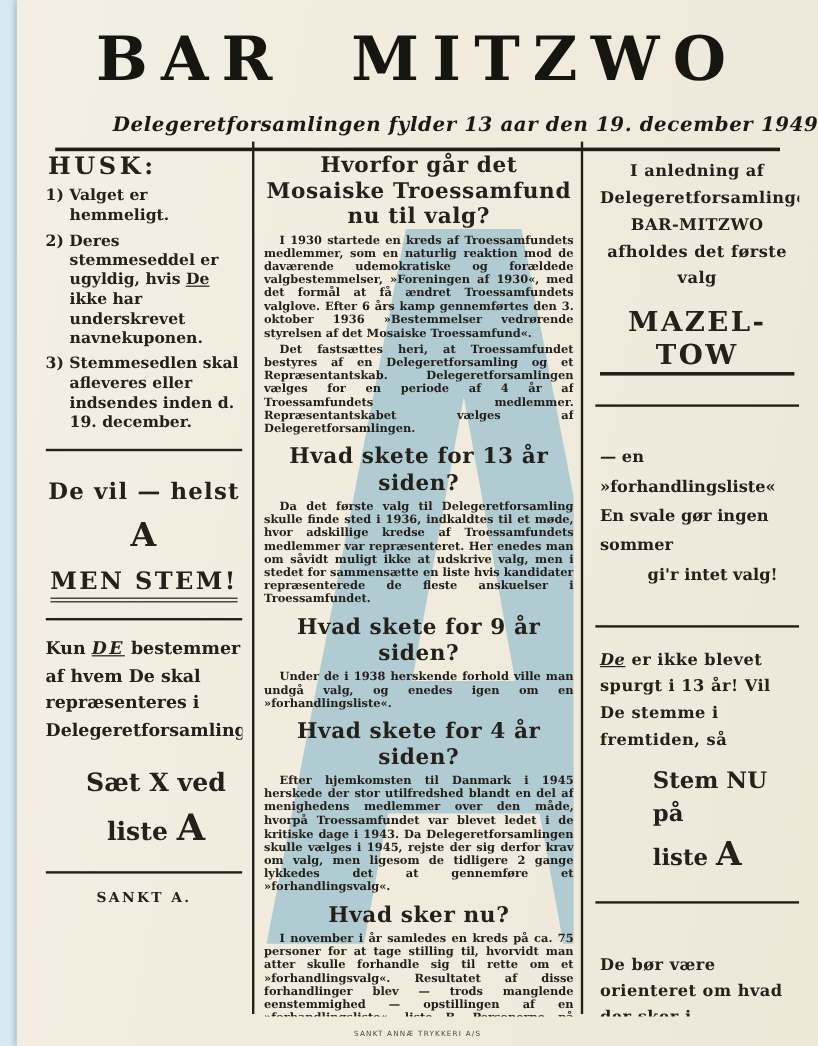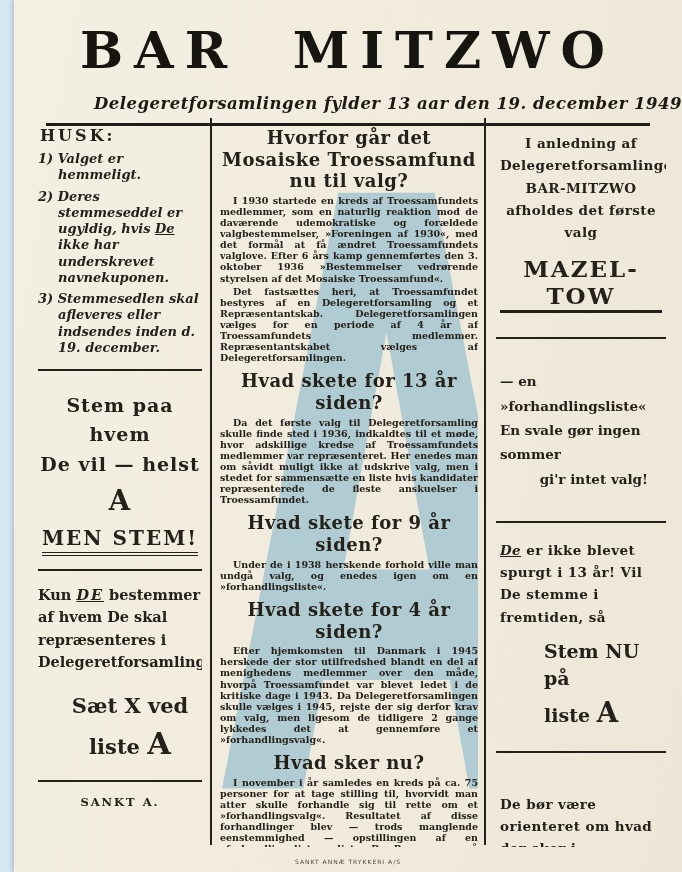--- a/index.html
+++ b/index.html
@@ -36,23 +36,23 @@
   .columns { position:absolute; left:0; top:118px; width:668px; height:729px; }
   .vline { position:absolute; top:0; height:727px; width:2px; background:#24201a; }
   .vline-1 { left:196px; }
   .vline-2 { left:470px; }
   .col { position:absolute; top:0; overflow:hidden; }
   .col-left  { left:24px;  width:164px; height:729px; }
   .col-mid   { left:206px; width:258px; height:729px; }
   .col-right { left:482px; width:170px; height:729px; }
   .sec-rule { border:none; border-top:2px solid #24201a; margin:13px 0; }
   
-  .husk-h { font-size:16px; font-weight:900; letter-spacing:3px; margin:8px 0 6px 2px; }
+  .husk-h { font-size:20px; font-weight:900; letter-spacing:3px; margin:8px 0 6px 2px; }
   .husk-item { font-size:13px; font-weight:bold; line-height:1.25; margin:5px 0;
-               padding-left:20px; text-indent:-20px;font-style:italic; }
+               padding-left:20px; text-indent:-20px; }
   .u { text-decoration:underline; }
   .stem-block { text-align:center; margin-top:20px; }
   .stem-l { font-size:19px; font-weight:900; line-height:1.55; letter-spacing:1px; }
   .bigA { font-size:1.45em; font-weight:900; }
   .men-stem { display:inline-block; font-size:20px; font-weight:900; letter-spacing:2px;
               border-bottom:4px double #24201a; padding-bottom:2px; margin-top:4px; }
   .kun-de { font-size:14.5px; font-weight:bold; line-height:1.55; margin-top:10px; }
   .kun-de .de { font-style:italic; text-decoration:underline; letter-spacing:2px; }
   .saet-x { text-align:center; font-size:21px; font-weight:900; line-height:1.5;
             margin:16px 10px 10px 30px; }
@@ -103,21 +103,20 @@
 
     <div class="col col-left">
       <div>
         <div class="husk-h">HUSK:</div>
         <div class="husk-item">1) Valget er hemmeligt.</div>
         <div class="husk-item"><span>2) Deres stemmeseddel er ugyldig, hvis </span><span class="u">De</span><span> ikke har underskrevet navnekuponen.</span></div>
         <div class="husk-item">3) Stemmesedlen skal afleveres eller indsendes inden d. 19. december.</div>
       </div>
       <hr class="sec-rule">
       <div class="stem-block">
-        <div class="stem-l">Stem paa hvem</div>
         <div class="stem-l"><span>De vil — helst </span><span class="bigA">A</span></div>
         <span class="men-stem">MEN STEM!</span>
       </div>
       <hr class="sec-rule">
       <div class="kun-de"><span>Kun </span><span class="de">DE</span><span> bestemmer af hvem De skal repræsenteres i Delegeretforsamlingen!</span></div>
       <div class="saet-x">
         <div>Sæt X ved</div>
         <div><span>liste </span><span class="bigA">A</span></div>
       </div>
       <hr class="sec-rule">

